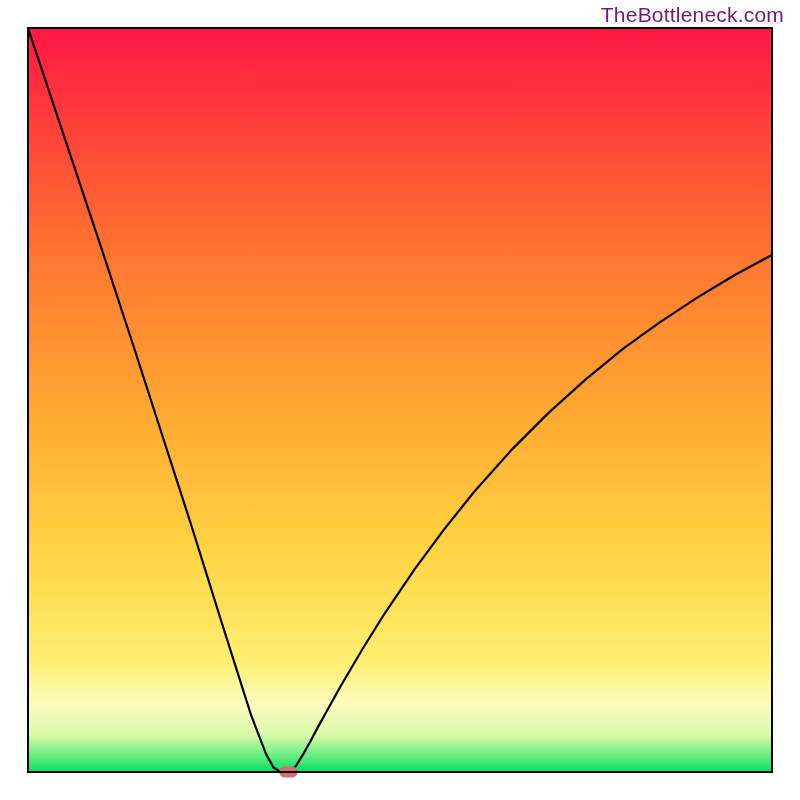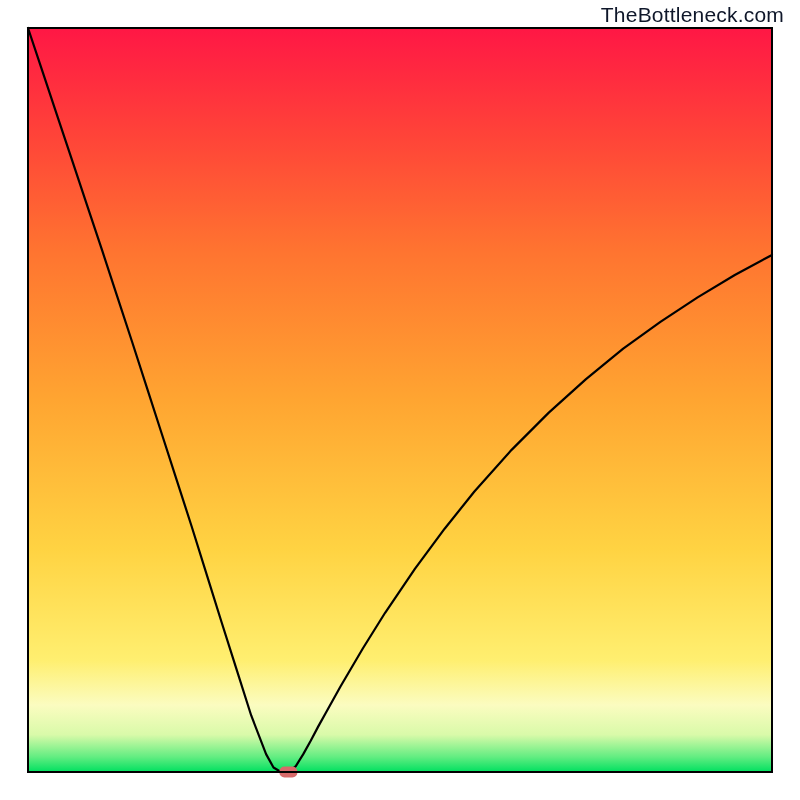--- a/index.html
+++ b/index.html
@@ -13,21 +13,21 @@
   }
   .wrap {
     position: relative;
     width: 800px;
     height: 800px;
   }
   .watermark {
     position: absolute;
     top: 3px;
     right: 16px;
-    color: #0f172a;
+    color: #701a75;
     font-size: 21px;
     font-weight: 400;
     letter-spacing: 0.2px;
     z-index: 5;
     user-select: none;
   }
   svg {
     display: block;
   }
 </style>

